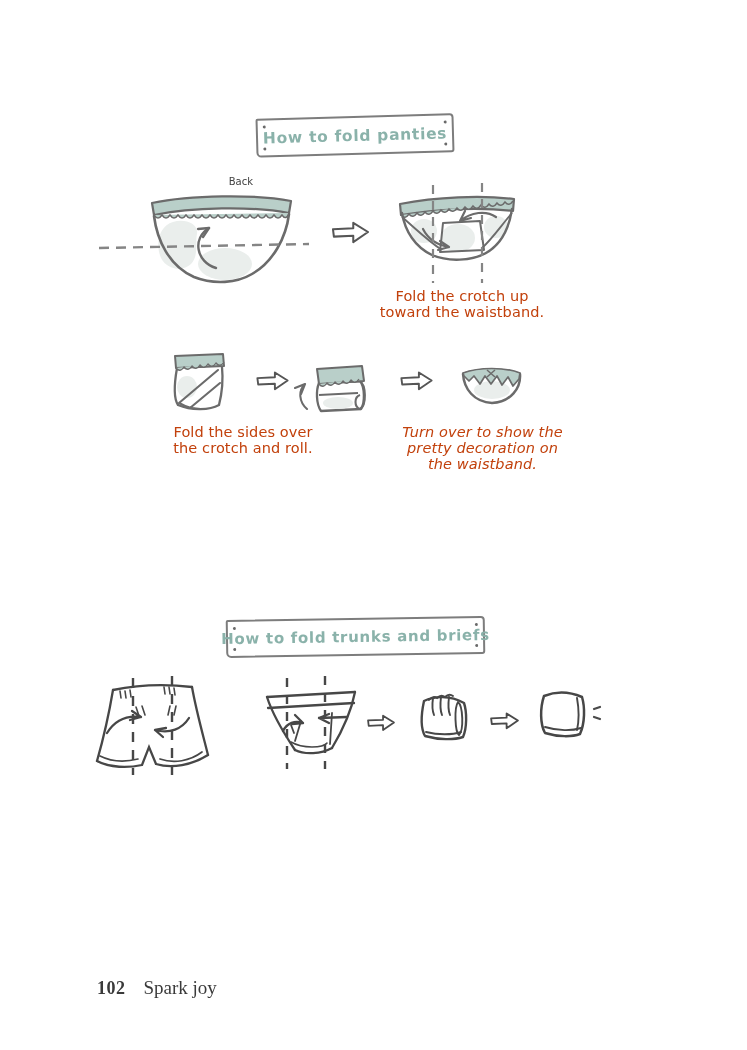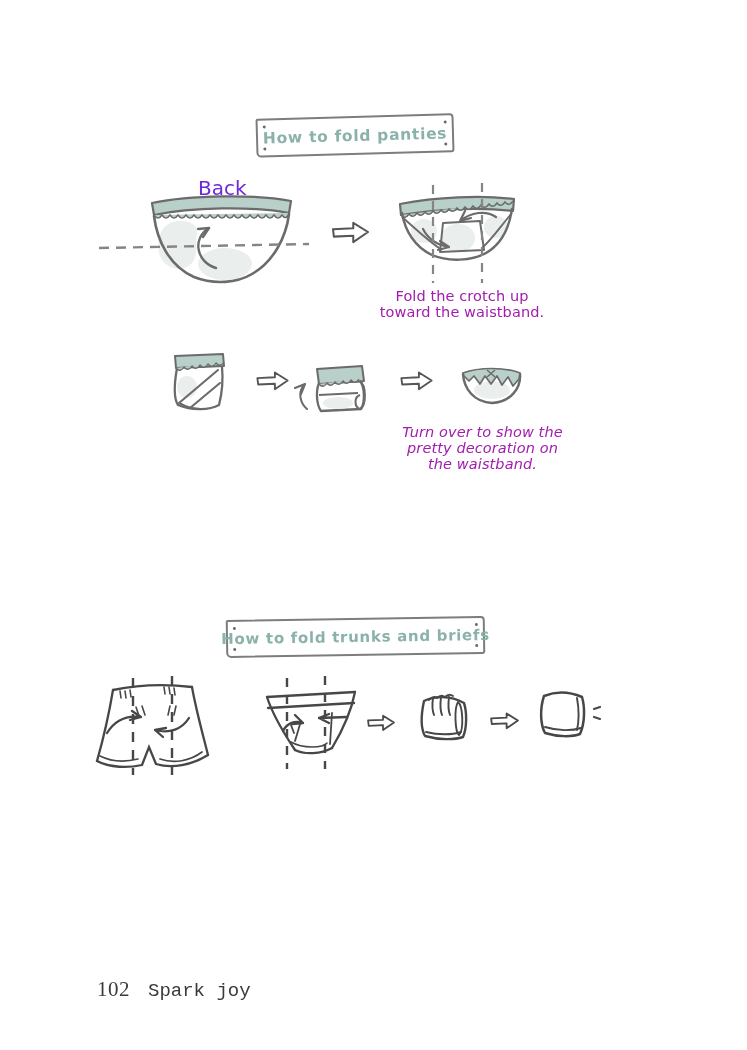--- a/index.html
+++ b/index.html
@@ -13,31 +13,31 @@
     background:#fff;border:2px solid #7d7d7d;border-radius:2px 4px 3px 5px;
     box-sizing:border-box;
   }
   .title-text{
     font-weight:bold;color:#8ab2aa;letter-spacing:0.7px;white-space:nowrap;
   }
   .dot{position:absolute;width:3px;height:3px;border-radius:50%;background:#6a6a6a;}
   .dot.tl{left:5px;top:5px;} .dot.tr{right:5px;top:5px;}
   .dot.bl{left:5px;bottom:5px;} .dot.br{right:5px;bottom:5px;}
   .caption{
-    position:absolute;color:#a21caf;font-size:14.5px;line-height:1.12;
+    position:absolute;color:#c2410c;font-size:14.5px;line-height:1.12;
     white-space:pre-line;letter-spacing:0.1px;
   }
   .center{text-align:center;}
-  .small-label{position:absolute;color:#6d28d9;font-size:20px;text-align:left;}
+  .small-label{position:absolute;color:#404040;font-size:10px;text-align:right;}
   #footer{
     position:absolute;left:97px;top:977px;display:flex;align-items:baseline;
     font-family:"Liberation Serif",serif;color:#3a3a3a;
   }
-  #footer .pagenum{font-weight:normal;font-size:21px;margin-right:18px;letter-spacing:0.5px;}
-  #footer .booktitle{font-size:19px;font-family:Liberation Mono, monospace;}
+  #footer .pagenum{font-weight:bold;font-size:18px;margin-right:18px;letter-spacing:0.5px;}
+  #footer .booktitle{font-size:19px;}
   svg{display:block;}
 </style>
 </head>
 <body>
 
 <div id="page">
 
   <div class="title-box" style="left:256px;top:116px;width:198px;height:39px;transform:rotate(-1.6deg);">
     <span class="dot tl"></span>
     <span class="dot tr"></span>
@@ -108,20 +108,22 @@
     <path d="M3 10 L 25 9 L 25 3 L 41 13 L 25 24 L 25 17 L 4 18 Z" fill="#fff" stroke="#565656" stroke-width="2.4" stroke-linejoin="round"></path>
   </svg>
 
   <svg class="abs" style="left:459px;top:362px;" width="66" height="46" viewBox="0 0 66 46">
     <path d="M4 12 C 20 6 46 6 61 12 C 62 26 52 40 33 41 C 15 40 5 27 4 12 Z" fill="#fff" stroke="#6b6b6b" stroke-width="2.5" stroke-linejoin="round"></path>
     <ellipse cx="33" cy="28" rx="18" ry="9" fill="#eaeeec"></ellipse>
     <path d="M4 11 C 20 5 46 5 61 11 L 60 17 L 54 24 L 49 15 L 43 23 L 38 14 L 32 22 L 26 14 L 21 22 L 15 14 L 10 19 L 5 14 Z" fill="#b9cfc9" stroke="#6b6b6b" stroke-width="1.7" stroke-linejoin="round"></path>
     <path d="M28 8 l 8 7 M36 8 l -8 7" fill="none" stroke="#6b6b6b" stroke-width="1.5"></path>
   </svg>
 
+  <div class="caption center" style="left:163px;top:424px;width:160px;">Fold the sides over
+the crotch and roll.</div>
 
   <div class="caption center" style="left:390px;top:424px;width:185px;font-style:italic;">Turn over to show the
 pretty decoration on
 the waistband.</div>
 
   <div class="title-box" style="left:226px;top:618px;width:259px;height:38px;transform:rotate(-0.9deg);">
     <span class="dot tl"></span>
     <span class="dot tr"></span>
     <span class="dot bl"></span>
     <span class="dot br"></span>

